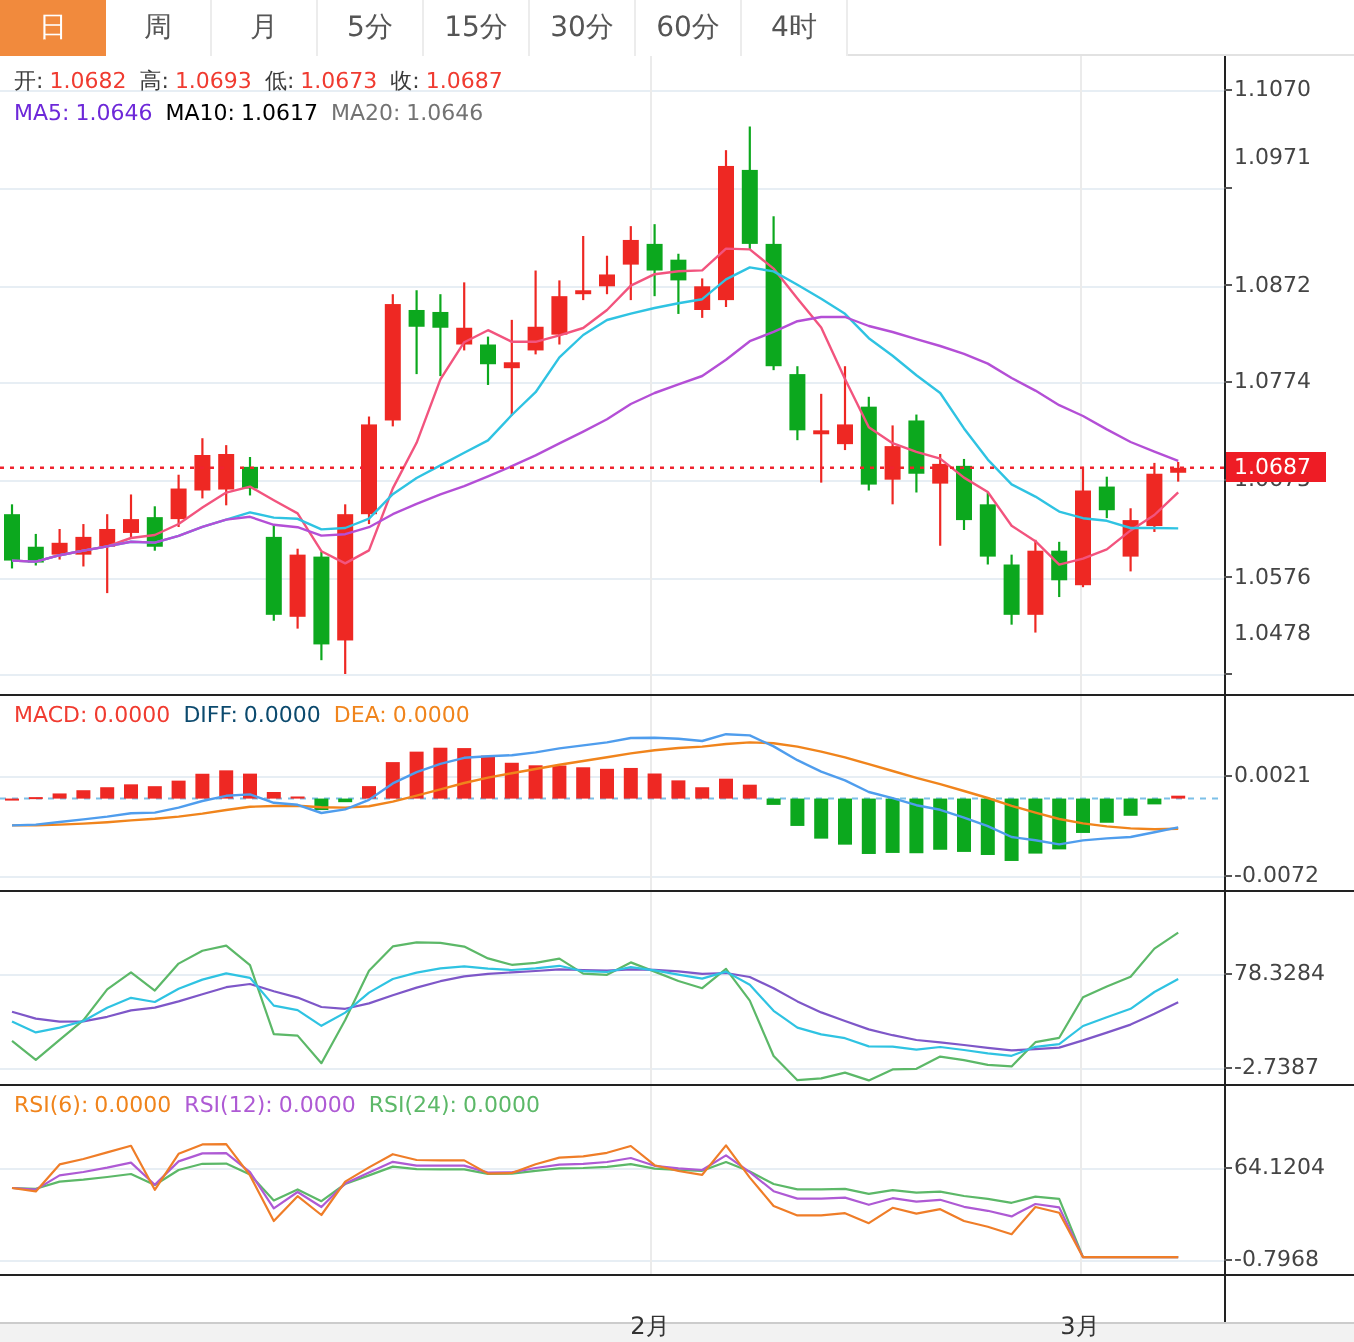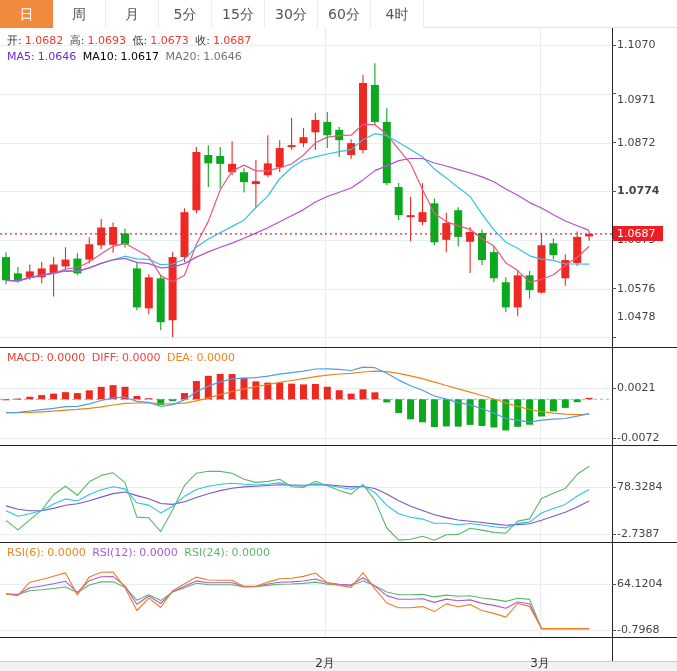--- a/index.html
+++ b/index.html
@@ -8,21 +8,21 @@
   .tabbar{position:absolute;top:0;left:0;width:677px;height:28px;display:flex;
           background:#fff;border-bottom:1px solid #e2e2e2;box-sizing:border-box;}
   .tab{width:53px;height:28px;line-height:28px;text-align:center;font-size:14px;color:#555;
        border-right:1px solid #ececec;box-sizing:border-box;cursor:pointer;background:#fff;}
   .tab.selected{background:#f18a3d;color:#fff;border-right:none;}
   svg{position:absolute;top:0;left:0;}
   .hdr{position:absolute;left:7px;font-size:11px;white-space:nowrap;z-index:5;letter-spacing:0;}
   .hdr span{margin-right:3px;}
   .grp{margin-right:9px;}
   .c-dark{color:#3a3a3a}.c-red{color:#f03b30}.c-pink{color:#6d28d9}.c-cyan{color:#000000}
-  .c-violet{color:#737373}.c-blue{color:#ef4444}.c-orange{color:#f0841c}
+  .c-violet{color:#737373}.c-blue{color:#0c4a6e}.c-orange{color:#f0841c}
   .c-purple{color:#7e57c8}.c-green{color:#5cb868}.c-orchid{color:#ae5ad4}
   .axis-label{position:absolute;left:617px;font-size:11px;color:#444;z-index:4;white-space:nowrap;}
   .price-badge{position:absolute;left:613px;width:46px;height:15px;background:#ee1c25;color:#fff;
                font-size:11px;line-height:15px;padding-left:4px;z-index:6;}
   .month-label{position:absolute;top:643px;font-size:12px;color:#333;transform:translateX(-50%);z-index:4;margin-top:12px;}
   .bottom-strip{position:absolute;top:661px;left:0;width:677px;height:10px;background:#f2f2f2;
                 border-top:1px solid #cccccc;box-sizing:border-box;}
 </style>
 </head>
 <body>
@@ -386,23 +386,23 @@
 
 
   <div class="hdr" style="top:546px;">
     <span class="c-orange">RSI(6):</span><span class="c-orange grp">0.0000</span>
     <span class="c-orchid">RSI(12):</span><span class="c-orchid grp">0.0000</span>
     <span class="c-green">RSI(24):</span><span class="c-green">0.0000</span>
   </div>
 
   <div id="axis-layer">
       <div class="axis-label" style="top: 38px;">1.1070</div>
-      <div class="axis-label" style="top: 93px;">1.0971</div>
+      <div class="axis-label" style="top: 72px;">1.0971</div>
       <div class="axis-label" style="top: 135.662px;">1.0872</div>
-      <div class="axis-label" style="top: 184px; font-weight: bold;">1.0774</div>
+      <div class="axis-label" style="top: 184px;">1.0774</div>
       <div class="axis-label" style="top: 232.831px;">1.0675</div>
       <div class="axis-label" style="top: 281.662px;">1.0576</div>
       <div class="axis-label" style="top: 310px;">1.0478</div>
       <div class="axis-label" style="top: 381px;">0.0021</div>
       <div class="axis-label" style="top: 431px;">-0.0072</div>
       <div class="axis-label" style="top: 480px;">78.3284</div>
       <div class="axis-label" style="top: 527px;">-2.7387</div>
       <div class="axis-label" style="top: 577px;">64.1204</div>
       <div class="axis-label" style="top: 623px;">-0.7968</div>
     </div>

